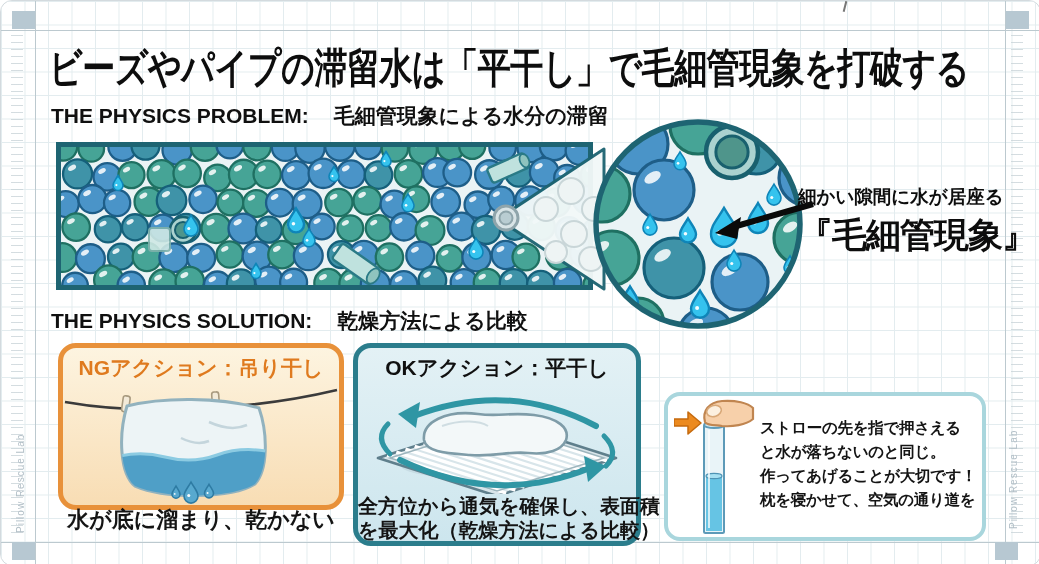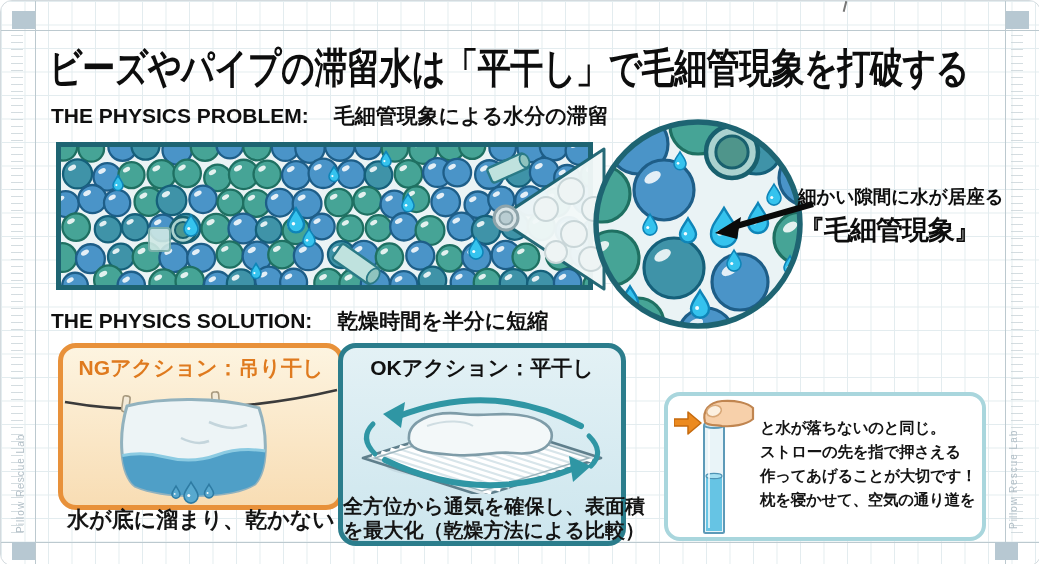--- a/index.html
+++ b/index.html
@@ -26,26 +26,26 @@
   .section-head .ja{margin-left:25px;}
   #problem-head{left:50px;top:101px;}
   #solution-head{left:50px;top:306px;}
 
   #band-svg{position:absolute;left:55px;top:141px;}
   #wedge-svg{position:absolute;left:475px;top:138px;}
   #circle-svg{position:absolute;left:581px;top:107px;}
   #annot-arrow{position:absolute;left:712px;top:196px;}
   .annotation{position:absolute;left:797px;top:183px;width:235px;color:#0d0d0d;font-family:Liberation Mono, monospace;}
   .annotation .l1{font-size:18.5px;font-weight:bold;white-space:nowrap;}
-  .annotation .l2{font-size:27px;font-weight:bold;white-space:nowrap;letter-spacing:-1px;margin-top:3px;}
+  .annotation .l2{font-size:35px;font-weight:bold;white-space:nowrap;letter-spacing:-1px;margin-top:3px;}
 
   .card{position:absolute;box-sizing:border-box;border-radius:18px;}
   #ng-card{left:57px;top:342px;width:286px;height:167px;border:5px solid #e8913a;
     background:linear-gradient(180deg,#fdf4e0,#f8ddb4);}
-  #ok-card{left:337px;top:342px;width:288px;height:203px;border:5px solid #2b7d8c;
+  #ok-card{left:352px;top:342px;width:288px;height:203px;border:5px solid #2b7d8c;
     background:linear-gradient(180deg,#e3f1f5,#cde6ee);}
   .card-title{text-align:center;font-size:21px;font-weight:bold;margin-top:6px;white-space:nowrap;}
   #ng-card .card-title{color:#df7a1e;}
   #ok-card .card-title{color:#101010;}
   .card-illu{display:block;margin:0 auto;}
   .card-caption{text-align:center;font-weight:bold;color:#141414;white-space:nowrap;}
   #ng-caption{font-size:22px;margin-top:1px;}
   #ok-caption{font-size:20px;line-height:1.22;margin-top:0;}
 
   #tip-card{left:663px;top:391px;width:322px;height:149px;border:4px solid #a9d6dd;
@@ -444,21 +444,21 @@
   <svg id="annot-arrow" width="108" height="46">
     <line x1="100" y1="7" x2="20" y2="30" stroke="#0a0a0a" stroke-width="6"></line>
     <polygon points="2,36 28,20 24,42" fill="#0a0a0a"></polygon>
   </svg>
   <div class="annotation">
     <div class="l1">細かい隙間に水が居座る</div>
     <div class="l2">『毛細管現象』</div>
   </div>
 
   <div class="section-head" id="solution-head">
-    <span>THE PHYSICS SOLUTION:</span><span class="ja">乾燥時間を半分に短縮</span>
+    <span>THE PHYSICS SOLUTION:</span><span class="ja">乾燥方法による比較</span>
   </div>
 
   <div class="card" id="ng-card">
     <div class="card-title">NGアクション：吊り干し</div>
     <svg id="ng-svg" class="card-illu" width="276" height="122">
         <path d="M2,20 C80,34 190,28 274,8" stroke="#3b3b3b" stroke-width="2.6" fill="none"></path>
         <g transform="rotate(8 64 14)">
           <rect x="60.5" y="14" width="7" height="16" rx="2.5" fill="#f3ead8" stroke="#a89a7f" stroke-width="1.6"></rect>
         </g>
         <g transform="rotate(-4 152 10)">
@@ -524,22 +524,22 @@
         <polygon points="0,21 14,21 14,14 27,25 14,36 14,28 0,28" fill="#ec8a1f" stroke="#c56a0e" stroke-width="1.5" stroke-linejoin="round"></polygon>
         <rect x="30" y="27" width="20" height="108" rx="1.5" fill="#e9f4f8" stroke="#5d9ab8" stroke-width="2"></rect>
         <rect x="32" y="78" width="16" height="55" fill="#66c4e4"></rect>
         <ellipse cx="40" cy="78" rx="8" ry="2.6" fill="#a6e0f2" stroke="#4e93b4" stroke-width="1.2"></ellipse>
         <line x1="35" y1="32" x2="35" y2="130" stroke="#fff" stroke-width="2" opacity="0.7"></line>
         <ellipse cx="40" cy="27" rx="10" ry="3" fill="#cfe8f0" stroke="#5d9ab8" stroke-width="1.8"></ellipse>
         <path d="M31,24 C28,13 35,4 48,3 C62,2 74,5 79,10 L79,21 C72,27 58,29 48,28 C40,27 32,27 31,24 Z" fill="#f7d0aa" stroke="#c08550" stroke-width="2.2"></path>
         <ellipse cx="40" cy="13" rx="7.5" ry="5.5" transform="rotate(-18 40 13)" fill="#fcf0e0" stroke="#d8a878" stroke-width="1.6"></ellipse>
       </svg>
     <div class="tip-text">
+      <div>ストローの先を指で押さえる</div>
       <div>と水が落ちないのと同じ。</div>
-      <div>ストローの先を指で押さえる</div>
       <div>作ってあげることが大切です！</div>
       <div>枕を寝かせて、空気の通り道を</div>
     </div>
   </div>
 
   <div class="watermark" id="wm-left">Pillow Rescue Lab</div>
   <div class="watermark" id="wm-right">Pillow Rescue Lab</div>
 
 </div>
 

